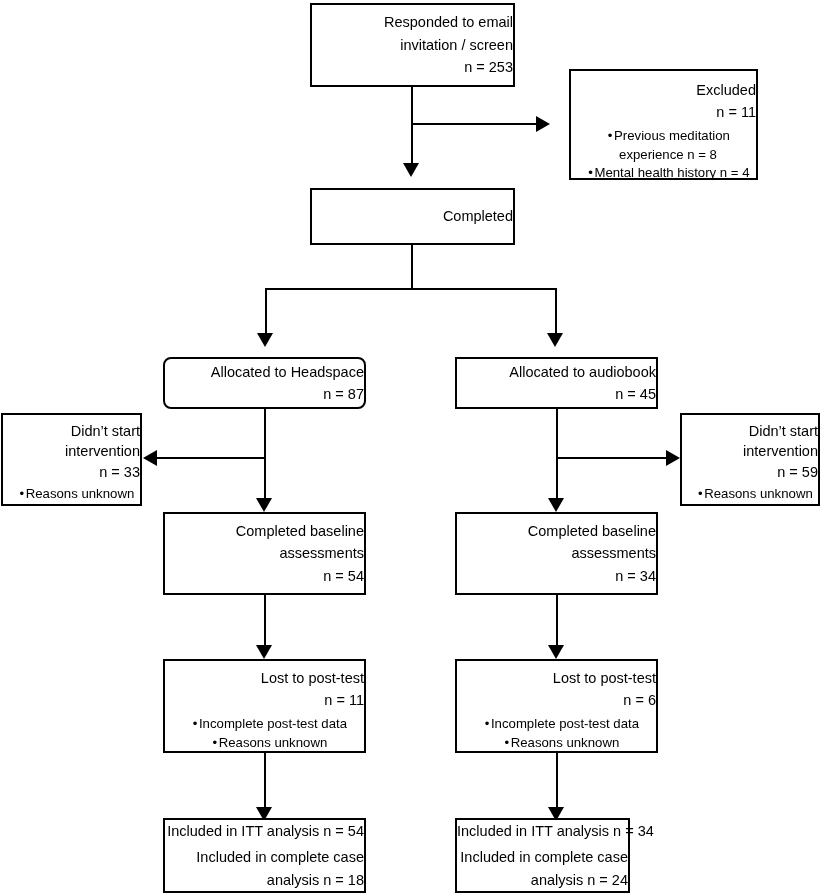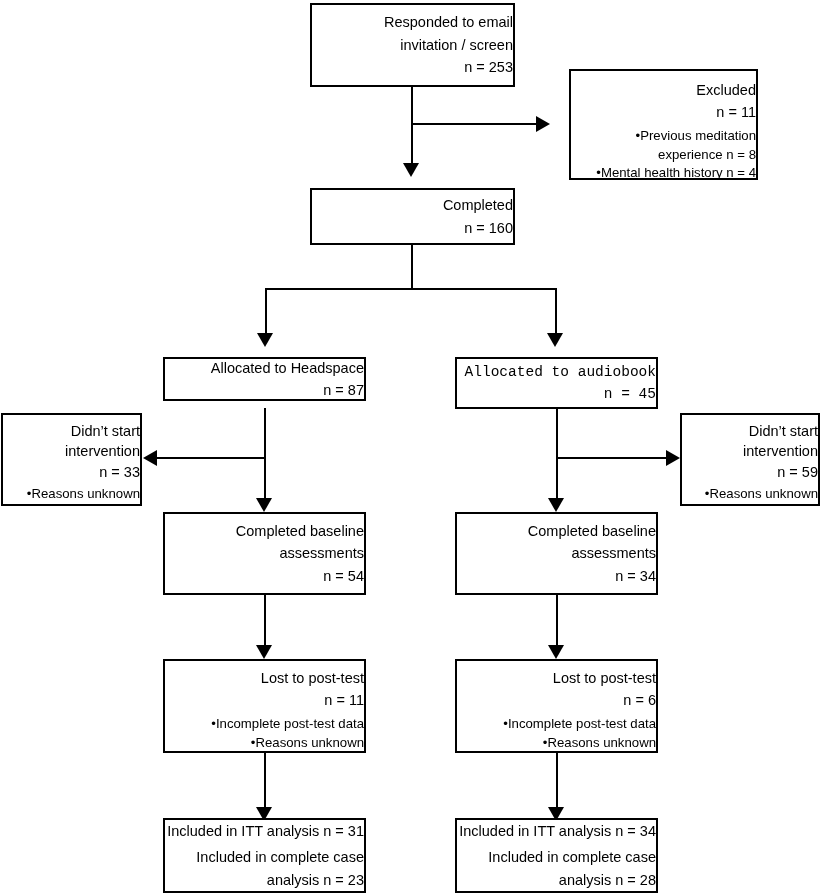--- a/index.html
+++ b/index.html
@@ -31,21 +31,21 @@
   .box .line {
     text-align: right;
     font-size: 14.5px;
     line-height: 1.55;
     white-space: nowrap;
   }
   .box .bullets {
     margin-top: 3px;
   }
   .box .bullet {
-    text-align: right;
+    text-align: center;
     font-size: 13.2px;
     line-height: 1.42;
     padding-left: 9px;
     text-indent: -0px;
     white-space: normal;
   }
   .box .bullet .dot {
     display: inline-block;
     width: 8px;
   }
@@ -134,29 +134,28 @@
     <div class="line">Excluded</div>
     <div class="line">n = 11</div>
     <div class="bullets">
       <div class="bullet"><span class="dot">•</span><span class="btext">Previous meditation experience n = 8</span></div>
       <div class="bullet"><span class="dot">•</span><span class="btext">Mental health history n = 4</span></div>
     </div>
   </div>
 
   <div class="box" style="left:310px; top:188px; width:205px; height:57px;">
     <div class="line">Completed</div>
-    <div class="line">n = 160</div>
-  </div>
-
-  <div class="box" style="left:163px; top:357px; width:203px; height:44px;">
+  </div>
+
+  <div class="box" style="left:163px; top:357px; width:203px; height:52px;border-radius:8px;">
     <div class="line">Allocated to Headspace</div>
     <div class="line">n = 87</div>
   </div>
 
-  <div class="box" style="left:455px; top:357px; width:203px; height:52px;font-family:Liberation Mono, monospace;">
+  <div class="box" style="left:455px; top:357px; width:203px; height:52px;">
     <div class="line">Allocated to audiobook</div>
     <div class="line">n = 45</div>
   </div>
 
   <div class="box tight" style="left:1px; top:413px; width:141px; height:93px; justify-content:flex-start; padding-top:6px;">
     <div class="line">Didn’t start</div>
     <div class="line">intervention</div>
     <div class="line">n = 33</div>
     <div class="bullets">
       <div class="bullet"><span class="dot">•</span><span class="btext">Reasons unknown</span></div>
@@ -196,26 +195,26 @@
   <div class="box" style="left:455px; top:659px; width:203px; height:94px; justify-content:flex-start; padding-top:6px;">
     <div class="line">Lost to post-test</div>
     <div class="line">n = 6</div>
     <div class="bullets">
       <div class="bullet"><span class="dot">•</span><span class="btext">Incomplete post-test data</span></div>
       <div class="bullet"><span class="dot">•</span><span class="btext">Reasons unknown</span></div>
     </div>
   </div>
 
   <div class="box" style="left:163px; top:818px; width:203px; height:75px;">
-    <div class="line">Included in ITT analysis n = 31</div>
+    <div class="line">Included in ITT analysis n = 54</div>
     <div class="gap"></div>
     <div class="line">Included in complete case</div>
-    <div class="line">analysis n = 23</div>
-  </div>
-
-  <div class="box" style="left:455px; top:818px; width:203px; height:75px;">
+    <div class="line">analysis n = 18</div>
+  </div>
+
+  <div class="box" style="left:455px; top:818px; width:175px; height:75px;">
     <div class="line">Included in ITT analysis n = 34</div>
     <div class="gap"></div>
     <div class="line">Included in complete case</div>
-    <div class="line">analysis n = 28</div>
+    <div class="line">analysis n = 24</div>
   </div>
 
 </div>
 
 </body></html>

